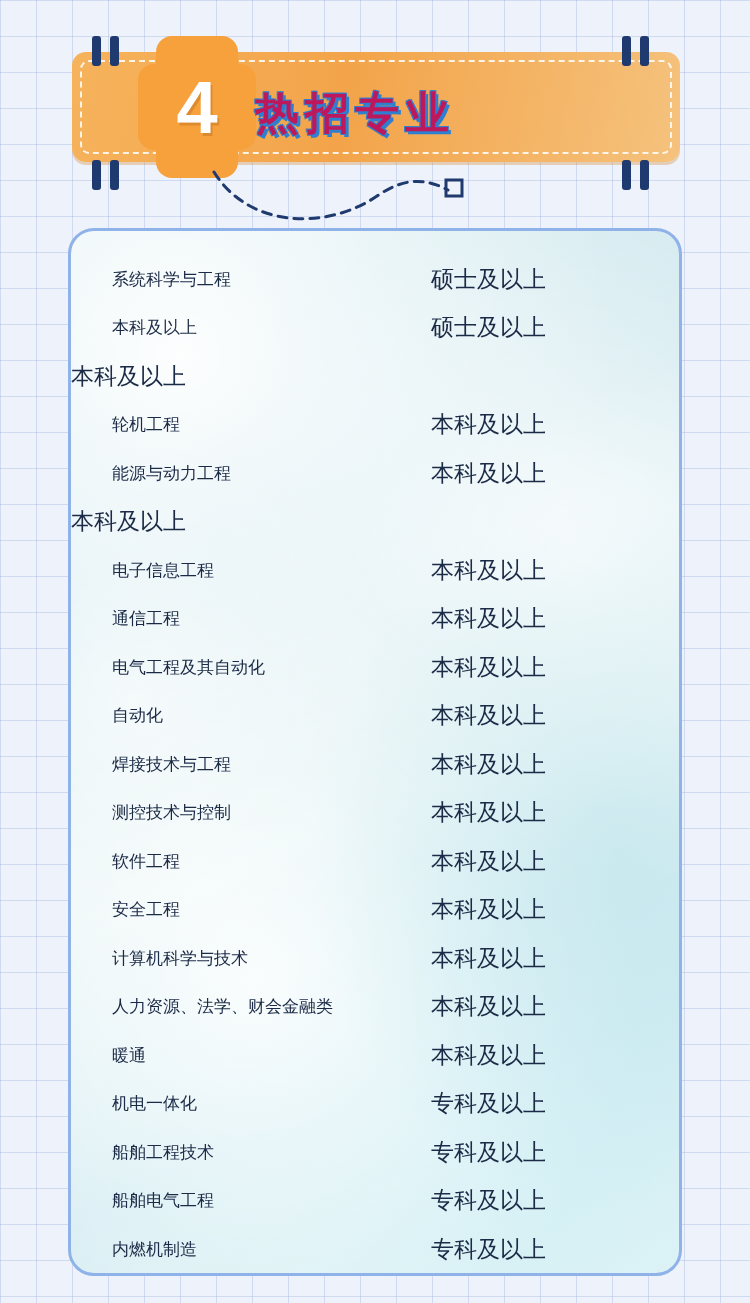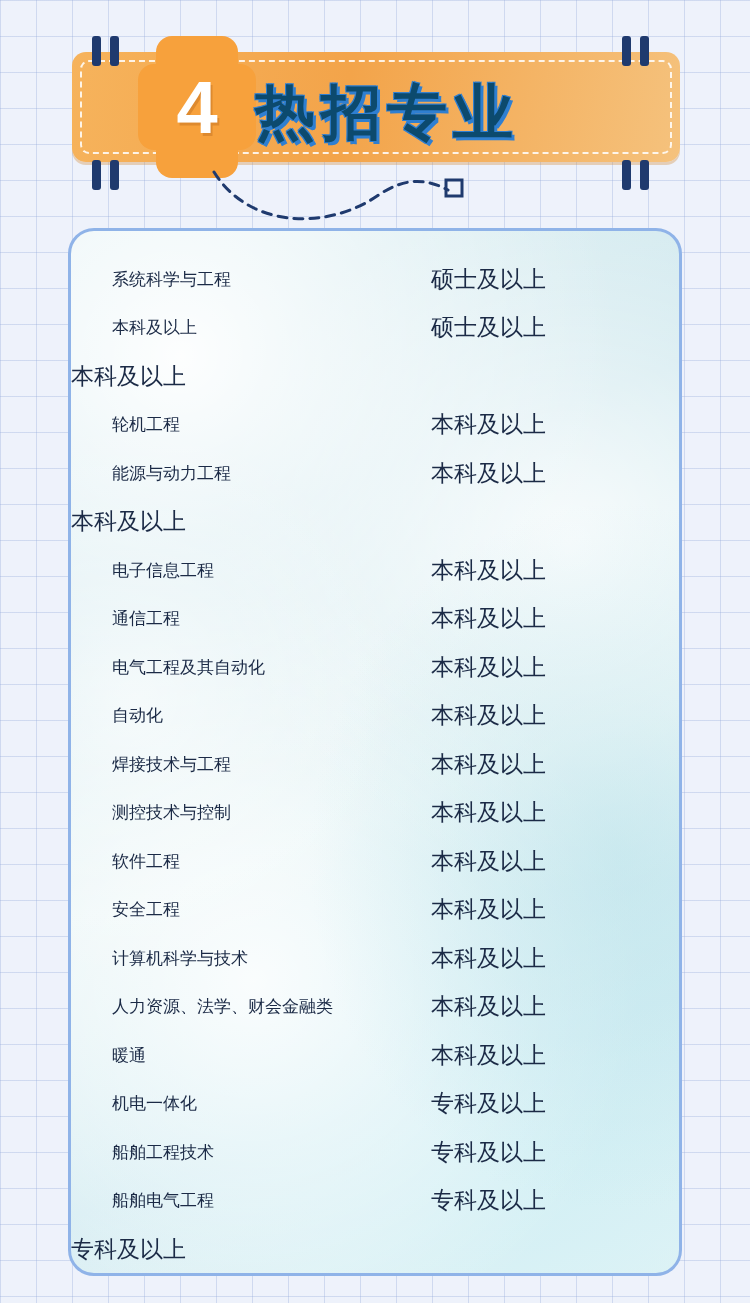--- a/index.html
+++ b/index.html
@@ -45,24 +45,24 @@
     bottom: 8px;
     border: 2px dashed rgba(255,255,255,0.85);
     border-radius: 9px;
   }
   .banner-title {
     position: absolute;
     left: 255px;
     top: 80px;
     width: 400px;
     height: 66px;
-    font-size: 60px;
+    font-size: 44px;
     font-weight: bold;
     letter-spacing: 6px;
-    color: #0c4a6e;
+    color: #be185d;
     text-shadow:
       3px 3px 0 #2f7fd1,
       -1px -1px 0 #2f7fd1,
       1px -1px 0 #2f7fd1,
       -1px 1px 0 #2f7fd1;
     line-height: 66px;
   }
   
   .num-badge {
     position: absolute;
@@ -302,17 +302,18 @@
     </div>
     <div class="row">
       <div class="major">船舶工程技术</div>
       <div class="degree">专科及以上</div>
     </div>
     <div class="row">
       <div class="major">船舶电气工程</div>
       <div class="degree">专科及以上</div>
     </div>
     <div class="row">
+      <div class="major">内燃机制造</div>
       <div class="degree">专科及以上</div>
     </div>
 
   </div>
 </div>
 
 </body></html>

